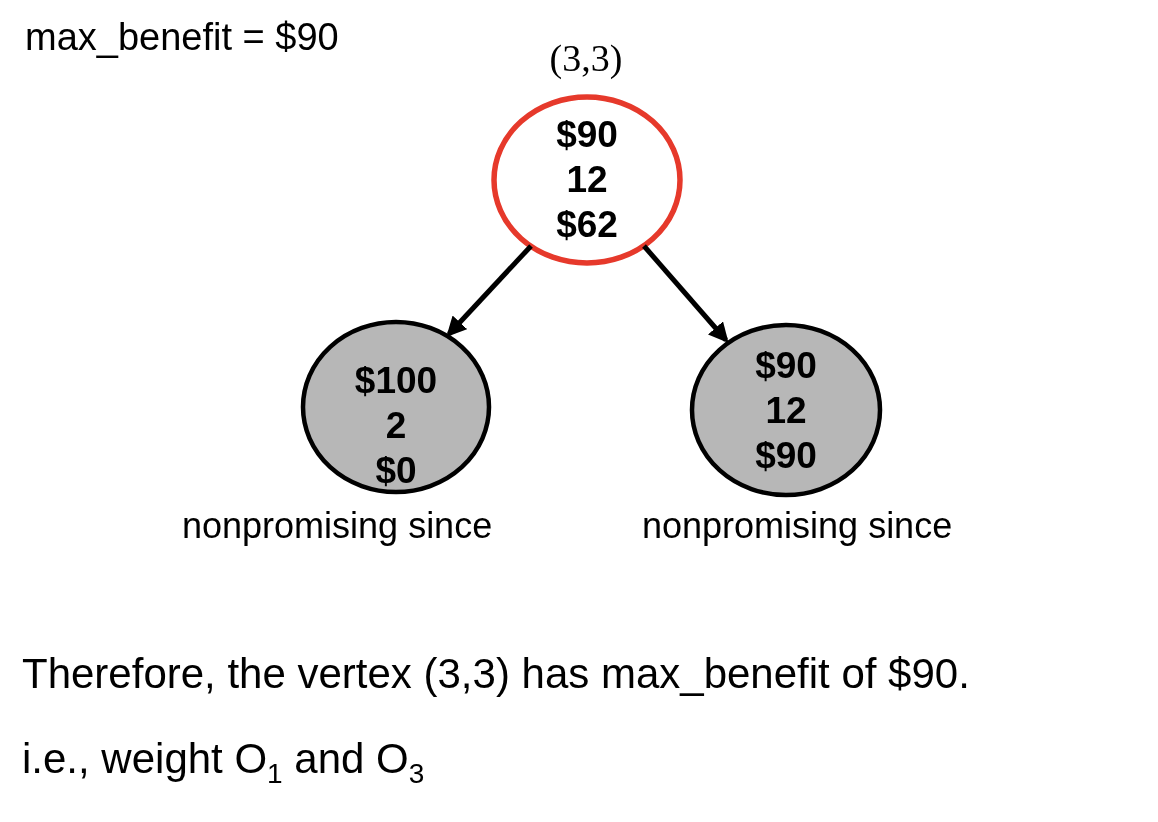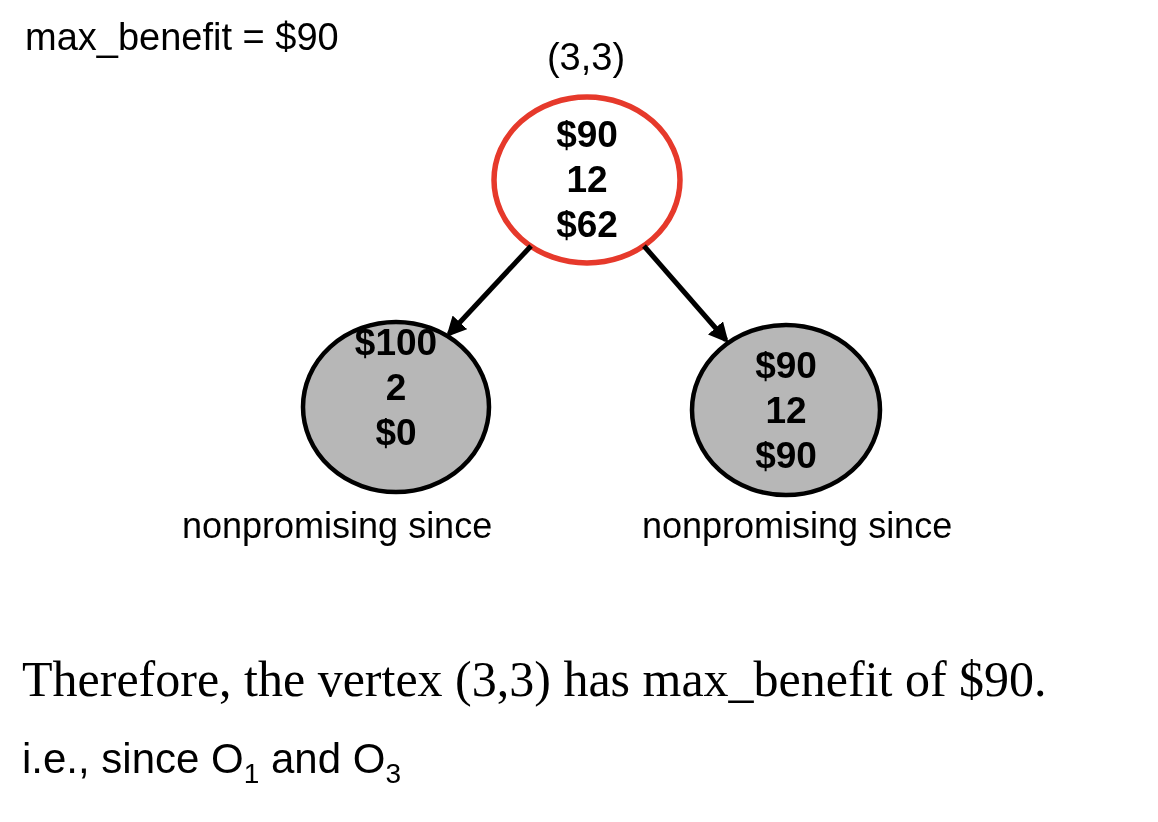--- a/index.html
+++ b/index.html
@@ -27,45 +27,45 @@
     left: 25px; top: 16px;
     font-size: 38px;
     letter-spacing: 0px;
     white-space: nowrap;
   }
   .coord-label {
     left: 586px; top: 36px;
     transform: translateX(-50%);
     font-size: 38px;
     white-space: nowrap;
+    font-family: Liberation Serif, serif;
   }
   .node-values {
     transform: translateX(-50%);
     text-align: center;
     font-weight: bold;
     font-size: 37px;
     line-height: 45px;
     white-space: nowrap;
   }
   .root-values  { left: 587px; top: 112px; }
-  .left-values  { left: 396px; top: 320px; }
+  .left-values  { left: 396px; top: 358px; }
   .right-values { left: 786px; top: 343px; }
   .caption {
     font-size: 36px;
     line-height: 47px;
     white-space: nowrap;
     margin-left: 12px;
   }
   .caption-left  { left: 170px; top: 502px; }
   .caption-right { left: 630px; top: 502px; }
   .conclusion-1 {
     left: 22px; top: 650px;
-    font-size: 50px;
+    font-size: 42px;
     white-space: nowrap;
-    font-family: Liberation Serif, serif;
   }
   .conclusion-2 {
     left: 22px; top: 735px;
     font-size: 42px;
     white-space: nowrap;
   }
   .conclusion-2 sub {
     font-size: 28px;
     vertical-align: -10px;
     line-height: 0;
@@ -120,16 +120,16 @@
     <div>nonpromising since</div>
   </div>
 
   <div class="abs caption caption-right">
     <div>nonpromising since</div>
   </div>
 
   <div class="abs conclusion-1">Therefore, the vertex (3,3) has max_benefit of $90.</div>
 
   <div class="abs conclusion-2">
-    <span>i.e., since O</span><sub>1</sub><span> and O</span><sub>3</sub>
+    <span>i.e., weight O</span><sub>1</sub><span> and O</span><sub>3</sub>
   </div>
 
 </div>
 
 </body></html>

